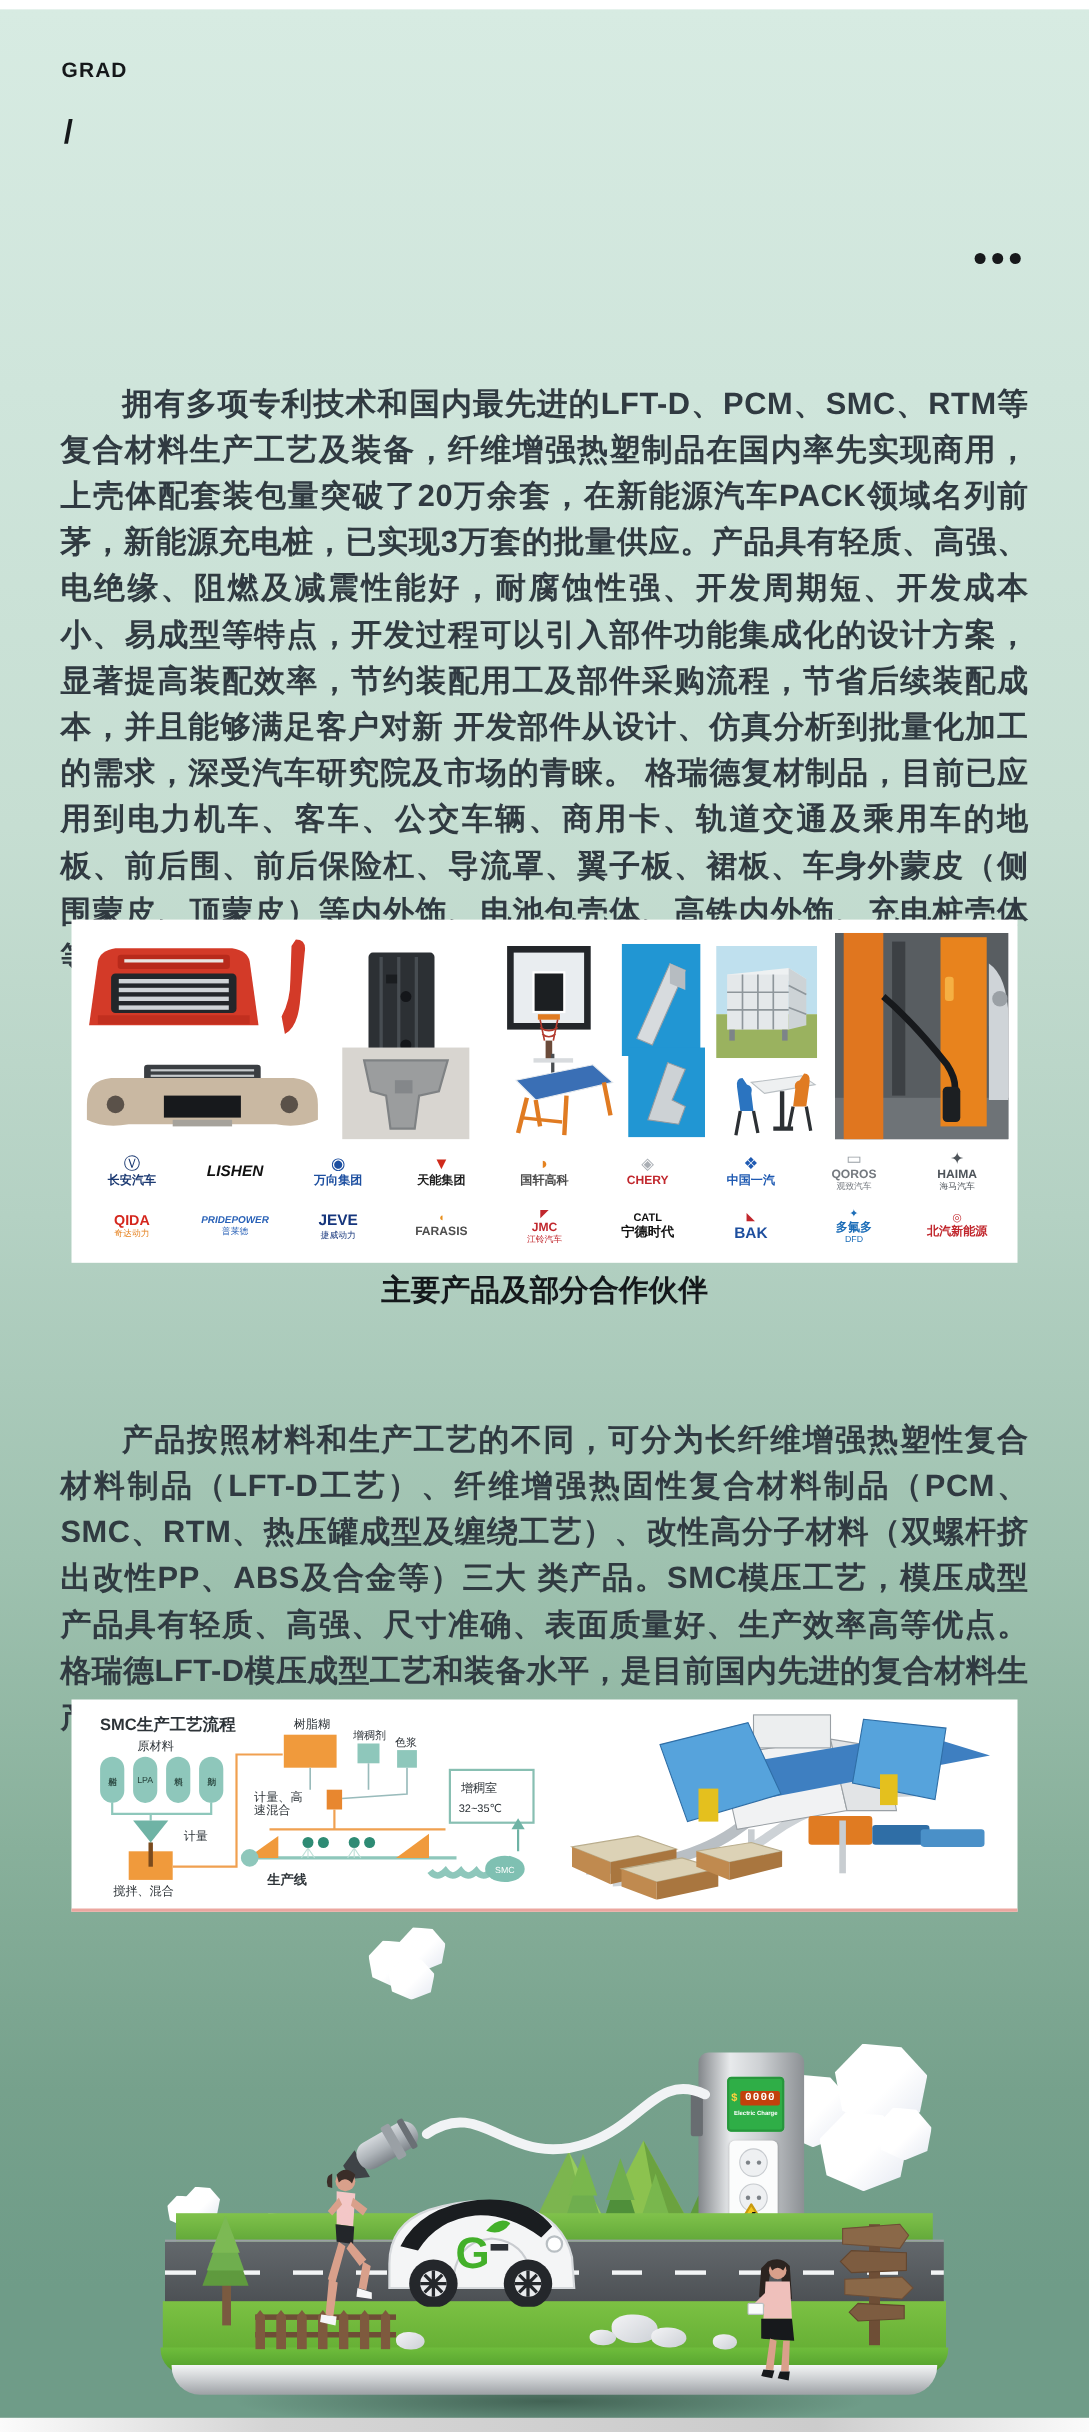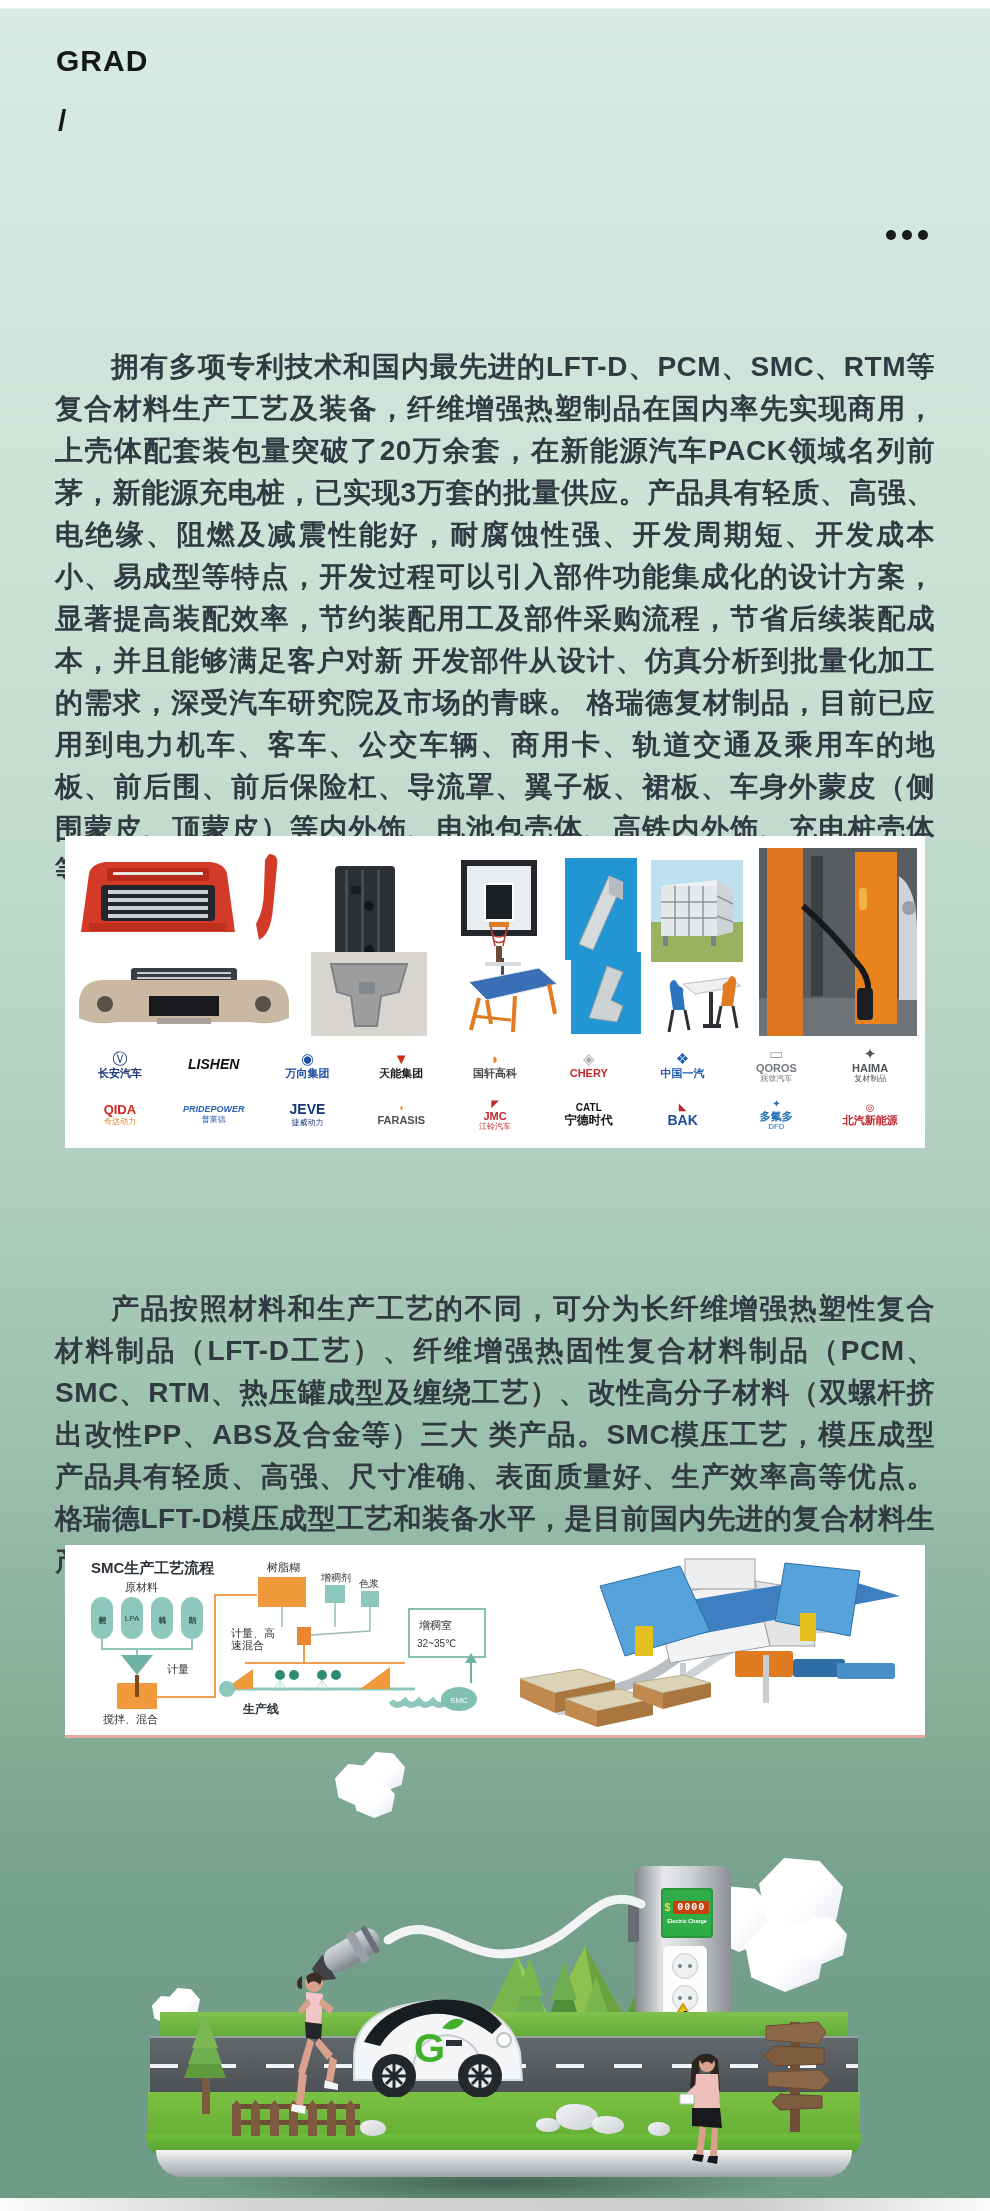--- a/index.html
+++ b/index.html
@@ -1,20 +1,20 @@
 <!DOCTYPE html>
 <html><head>
 <meta charset="utf-8">
 <style>
   html,body{margin:0;padding:0;background:#ffffff;}
   .page{position:relative;width:990px;height:2211px;margin:0 auto;overflow:hidden;
     font-family:"Liberation Sans","DejaVu Sans",sans-serif;color:#2f3a40;
     background:linear-gradient(180deg,#ffffff 0px,#ffffff 8px,#d7ebe2 9px,#cfe5db 16%,#c6ded2 34%,#b4d1c3 50%,#9fc2b0 64%,#88b09b 76%,#76a18c 86%,#6f9c88 94%,#6f9c88 100%);}
   .abs{position:absolute;}
-  .brand{left:56px;top:44px;font-size:30px;font-weight:700;letter-spacing:1px;color:#15181a;}
+  .brand{left:56px;top:54px;font-size:19px;font-weight:700;letter-spacing:1px;color:#15181a;}
   .slash{left:58px;top:104px;font-size:30px;font-weight:600;color:#15181a;}
   .title{left:42px;top:172px;font-size:52px;font-weight:800;letter-spacing:2px;color:#0e1113;}
   .dots{right:62px;top:230px;display:flex;gap:6px;}
   .dots i{width:10px;height:10px;border-radius:50%;background:#17191b;display:block;}
   .subtitle{left:58px;top:258px;font-size:32px;font-weight:700;color:#14181b;letter-spacing:1px;}
   .para{left:55px;width:880px;font-size:28px;line-height:42px;font-weight:600;color:#303a41;
     text-align:justify;text-indent:2em;letter-spacing:0.5px;}
   .caption{left:0;width:100%;top:1155px;text-align:center;font-size:27px;font-weight:800;color:#14181b;}
   .heading2{left:111px;top:1239px;font-size:29px;font-weight:800;color:#14181b;}
   .panel{left:65px;width:860px;background:#ffffff;}
@@ -240,21 +240,21 @@
         <span class="plabel" style="color: rgb(31, 90, 178);">中国一汽</span>
       </div>
       <div class="pcell">
         <span class="psym" style="color: rgb(154, 160, 166);">▭</span>
         <span class="plabel" style="color: rgb(116, 121, 127);">QOROS</span>
         <span class="psub" style="color: rgb(116, 121, 127);">观致汽车</span>
       </div>
       <div class="pcell">
         <span class="psym" style="color: rgb(78, 84, 90);">✦</span>
         <span class="plabel" style="color: rgb(78, 84, 90);">HAIMA</span>
-        <span class="psub" style="color: rgb(78, 84, 90);">复材制品</span>
+        <span class="psub" style="color: rgb(78, 84, 90);">海马汽车</span>
       </div>
     </div>
 
     <div class="lrow row2" style="top:256px;height:46px;">
       <div class="pcell">
         <span class="plabel" style="font-size: 13px; color: rgb(213, 38, 29);">QIDA</span>
         <span class="psub" style="color: rgb(229, 130, 31);">奇达动力</span>
       </div>
       <div class="pcell">
         <span class="plabel it" style="font-size: 9px; color: rgb(43, 99, 184);">PRIDEPOWER</span>
@@ -286,20 +286,21 @@
         <span class="plabel" style="color: rgb(29, 110, 184);">多氟多</span>
         <span class="psub" style="color: rgb(29, 110, 184);">DFD</span>
       </div>
       <div class="pcell">
         <span class="psym" style="color: rgb(193, 39, 45);">◎</span>
         <span class="plabel" style="color: rgb(193, 39, 45);">北汽新能源</span>
       </div>
     </div>
   </div>
 
+  <div class="abs caption">主要产品及部分合作伙伴</div>
   <div class="abs para" style="top:1288px;">产品按照材料和生产工艺的不同，可分为长纤维增强热塑性复合材料制品（LFT-D工艺）、纤维增强热固性复合材料制品（PCM、SMC、RTM、热压罐成型及缠绕工艺）、改性高分子材料（双螺杆挤出改性PP、ABS及合金等）三大 类产品。SMC模压工艺，模压成型产品具有轻质、高强、尺寸准确、表面质量好、生产效率高等优点。格瑞德LFT-D模压成型工艺和装备水平，是目前国内先进的复合材料生产工艺和装备，拥有多项专利技术。</div>
 
   <div class="abs panel" style="top:1545px;height:190px;border-bottom:3px solid #eba7a0;">
     <svg class="abs" style="left:10px;top:6px;" width="420" height="176" viewBox="0 0 420 176">
       <text x="16" y="22" font-size="15" font-weight="bold" fill="#2d3338">SMC生产工艺流程</text>
       <text x="50" y="40" font-size="11" fill="#2d3338">原材料</text>
       <rect x="16" y="46" width="22" height="42" rx="11" fill="#8ec7bb"></rect>
       <rect x="46" y="46" width="22" height="42" rx="11" fill="#8ec7bb"></rect>
       <rect x="76" y="46" width="22" height="42" rx="11" fill="#8ec7bb"></rect>
       <rect x="106" y="46" width="22" height="42" rx="11" fill="#8ec7bb"></rect>

